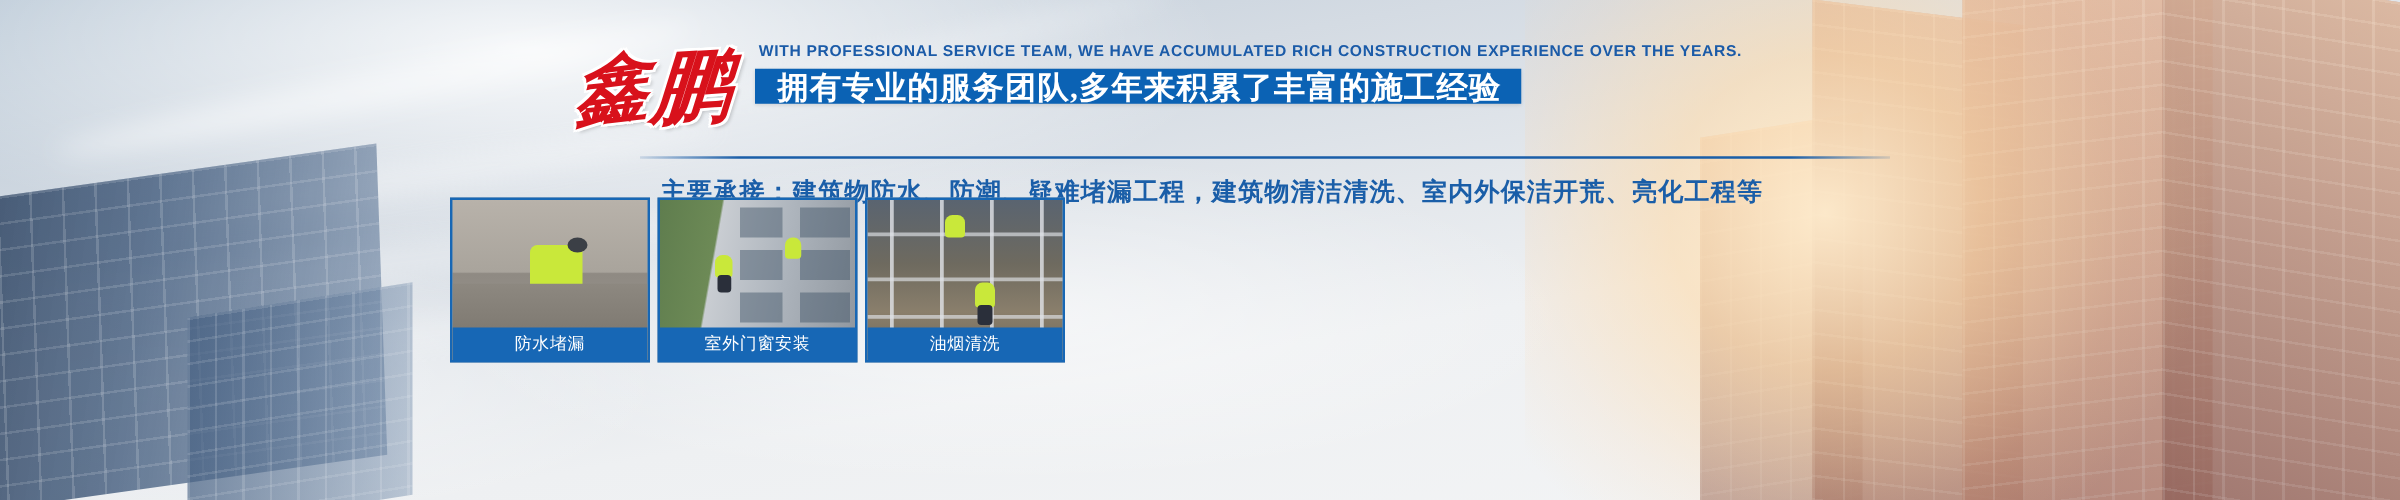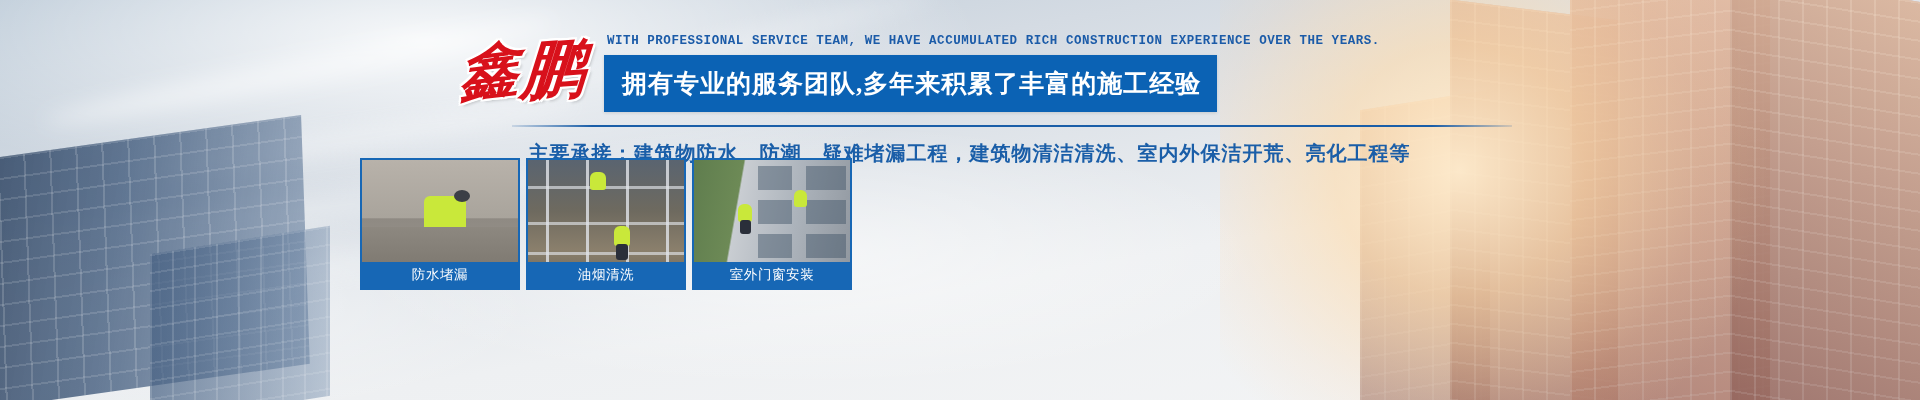--- a/index.html
+++ b/index.html
@@ -101,30 +101,30 @@
     text-shadow:
       2px 0 0 #fff, -2px 0 0 #fff, 0 2px 0 #fff, 0 -2px 0 #fff,
       2px 2px 0 #fff, -2px 2px 0 #fff, 2px -2px 0 #fff, -2px -2px 0 #fff,
       3px 3px 3px rgba(0,0,0,.18);
   }
   .logo-c1{ left:4px;  top:10px; font-size:60px; transform:rotate(-7deg) skewX(-6deg); }
   .logo-c2{ left:66px; top:4px;  font-size:64px; transform:rotate(-4deg) skewX(-8deg); }
 
   .eng-line{
     position:absolute; left:607px; top:34px;
-    font-family:Liberation Mono, monospace;
+    font-family:Liberation Sans, sans-serif;
     font-size:12.5px; font-weight:bold;
     letter-spacing:.55px;
     color:#1b5ba8;
     white-space:nowrap;
   }
 
   .blue-bar{
     position:absolute; left:604px; top:55px;
-    height:57px;
+    height:28px;
     background:#0b62b4;
     display:flex; align-items:center;
     padding:0 16px 0 18px;
     box-shadow:0 1px 3px rgba(0,0,0,.12);
   }
   .blue-bar-text{
     color:#fff;
     font-family:"Liberation Serif", serif;
     font-weight:bold;
     font-size:25px;
@@ -274,47 +274,47 @@
           <div class="worker-y" style="left:62px;top:36px;width:42px;height:46px;"></div>
           <div class="worker-dark" style="left:66px;top:78px;width:36px;height:22px;"></div>
           <div class="worker-dark" style="left:92px;top:30px;width:16px;height:12px;border-radius:50%;background:#3b3f46;"></div>
           <div class="bucket" style="left:12px;top:84px;width:26px;height:24px;"></div>
           <div class="bucket2" style="left:104px;top:86px;width:30px;height:22px;"></div>
         </div>
         <div class="caption">防水堵漏</div>
       </div>
 
 
+
+      <div class="thumb">
+        <div class="thumb-img sc-facade">
+          <div class="winrow" style="left:64px;top:6px;width:34px;height:24px;"></div>
+          <div class="winrow" style="left:64px;top:40px;width:34px;height:24px;"></div>
+          <div class="winrow" style="left:64px;top:74px;width:34px;height:24px;"></div>
+          <div class="winrow" style="left:112px;top:6px;width:40px;height:24px;"></div>
+          <div class="winrow" style="left:112px;top:40px;width:40px;height:24px;"></div>
+          <div class="winrow" style="left:112px;top:74px;width:40px;height:24px;"></div>
+          <div class="worker-y" style="left:44px;top:44px;width:14px;height:18px;"></div>
+          <div class="worker-y" style="left:100px;top:30px;width:13px;height:17px;"></div>
+          <div class="worker-dark" style="left:46px;top:60px;width:11px;height:14px;"></div>
+        </div>
+        <div class="caption">室外门窗安装</div>
+      </div>
 
       <div class="thumb">
         <div class="thumb-img sc-scaffold">
           <div class="pole" style="left:18px;top:0;width:3px;height:106px;"></div>
           <div class="pole" style="left:58px;top:0;width:3px;height:106px;"></div>
           <div class="pole" style="left:98px;top:0;width:3px;height:106px;"></div>
           <div class="pole" style="left:138px;top:0;width:3px;height:106px;"></div>
           <div class="poleh" style="left:0;top:26px;width:160px;height:3px;"></div>
           <div class="poleh" style="left:0;top:62px;width:160px;height:3px;"></div>
           <div class="poleh" style="left:0;top:92px;width:160px;height:3px;"></div>
           <div class="worker-y" style="left:62px;top:12px;width:16px;height:18px;"></div>
           <div class="worker-y" style="left:86px;top:66px;width:16px;height:20px;"></div>
           <div class="worker-dark" style="left:88px;top:84px;width:12px;height:16px;"></div>
         </div>
         <div class="caption">油烟清洗</div>
       </div>
 
-      <div class="thumb">
-        <div class="thumb-img sc-facade">
-          <div class="winrow" style="left:64px;top:6px;width:34px;height:24px;"></div>
-          <div class="winrow" style="left:64px;top:40px;width:34px;height:24px;"></div>
-          <div class="winrow" style="left:64px;top:74px;width:34px;height:24px;"></div>
-          <div class="winrow" style="left:112px;top:6px;width:40px;height:24px;"></div>
-          <div class="winrow" style="left:112px;top:40px;width:40px;height:24px;"></div>
-          <div class="winrow" style="left:112px;top:74px;width:40px;height:24px;"></div>
-          <div class="worker-y" style="left:44px;top:44px;width:14px;height:18px;"></div>
-          <div class="worker-y" style="left:100px;top:30px;width:13px;height:17px;"></div>
-          <div class="worker-dark" style="left:46px;top:60px;width:11px;height:14px;"></div>
-        </div>
-        <div class="caption">室外门窗安装</div>
-      </div>
-
     </div>
   </div>
 </div>
 
 </body></html>

